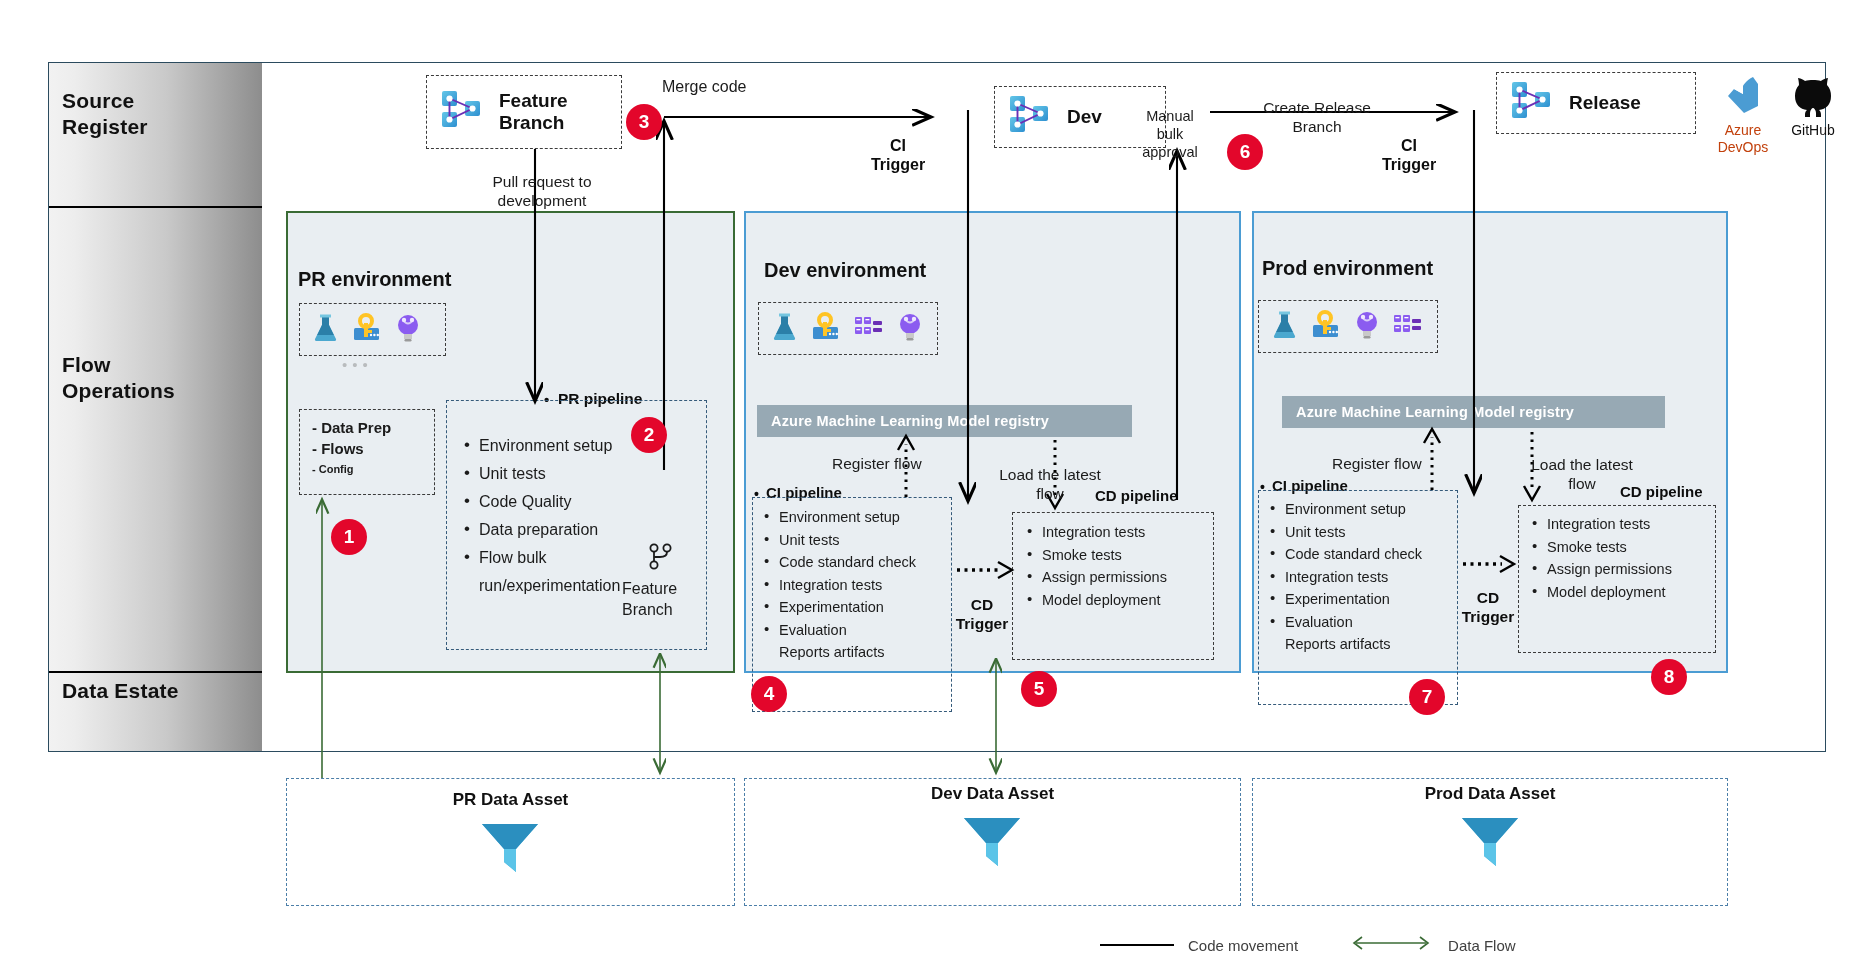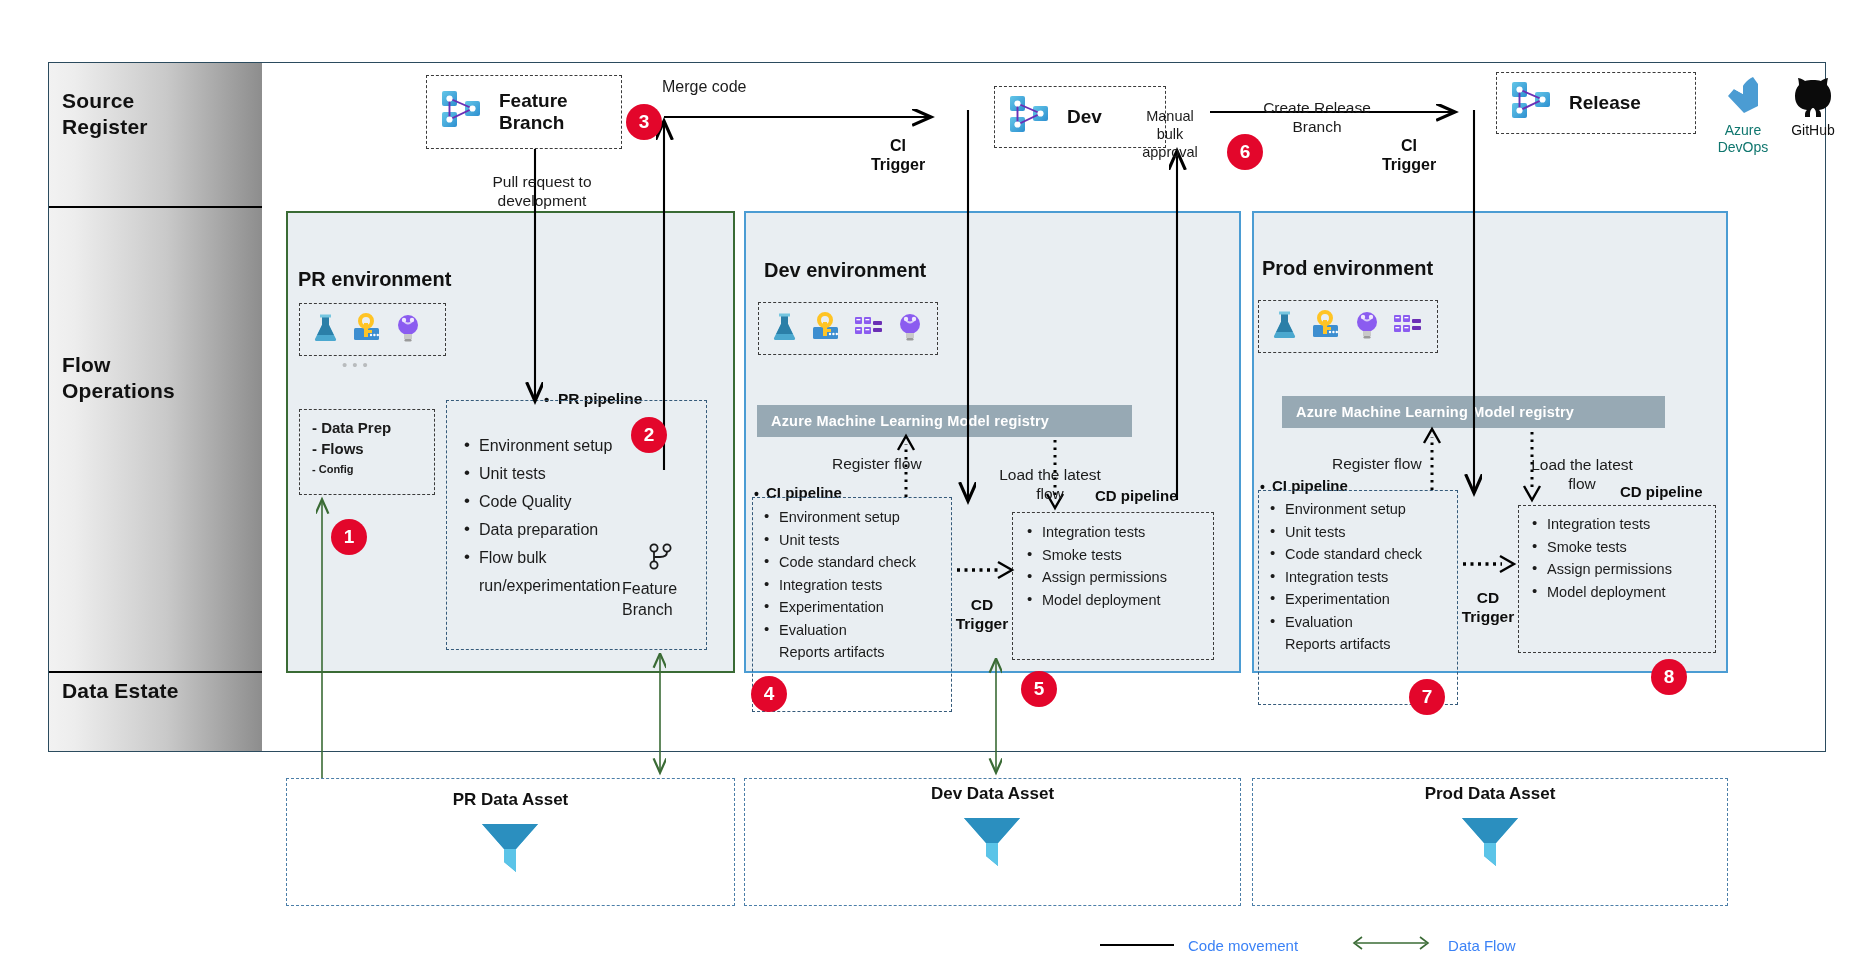--- a/index.html
+++ b/index.html
@@ -100,21 +100,21 @@
   
   .badge {
     position:absolute; width:34px; height:34px; border-radius:50%;
     background:#e3062b; color:#fff; font-weight:bold; font-size:19px;
     display:flex; align-items:center; justify-content:center;
     box-shadow:0 0 0 1px #e3062b;
   }
 
   
   .legend { position:absolute; left:1100px; top:935px; display:flex; align-items:center; gap:14px; }
-  .legend-text { font-size:15px; color:#3b82f6; }
+  .legend-text { font-size:15px; color:#404040; }
   .lg-line { width:74px; height:0; border-top:2.4px solid #000; }
 
   svg.ov { position:absolute; left:0; top:0; width:1874px; height:980px; pointer-events:none; }
 </style>
 </head>
 <body>
 
 <div id="canvas">
 
   <div class="frame"></div>
@@ -205,21 +205,21 @@
 
   <div style="position:absolute; left:1706px; top:72px; width:74px; text-align:center;">
     <span>
       <svg width="46" height="46" viewBox="0 0 46 46">
         <path d="M33 5 C26 8 23 14 23 14 L23 22 L14 17 L8 24 L24 41 L38 34 L38 12 Z" fill="#4b9cd3"></path>
         <path d="M33 5 C26 8 23 14 23 14 L23 22 L14 17 L8 24 L24 41 L38 34 L38 12 Z" fill="none" stroke="#ffffff" stroke-width="0"></path>
         <path d="M23 14 L23 22 L14 17 Z" fill="#ffffff"></path>
         <path d="M14 26 L14 34 L26 40 L26 20 Z" fill="#ffffff" opacity="0"></path>
       </svg>
     </span>
-    <div style="font-size:14px; line-height:17px; color:#0f766e;">
+    <div style="font-size:14px; line-height:17px; color:#c2410c;">
       <div>Azure</div>
       <div>DevOps</div>
     </div>
   </div>
 
   <div style="position:absolute; left:1778px; top:72px; width:70px; text-align:center;">
     <span>
       <svg width="44" height="46" viewBox="0 0 44 46">
         <path d="M7 6 C8 10 8 13 8 13 C5 16 4 20 4 24 C4 33 9 37 16 38 C14.4 39.3 14 41 14 43
                  L14 45 L19 45 L19 41 C19 38 21 36 22 36 C23 36 25 38 25 41 L25 45 L30 45 L30 43

